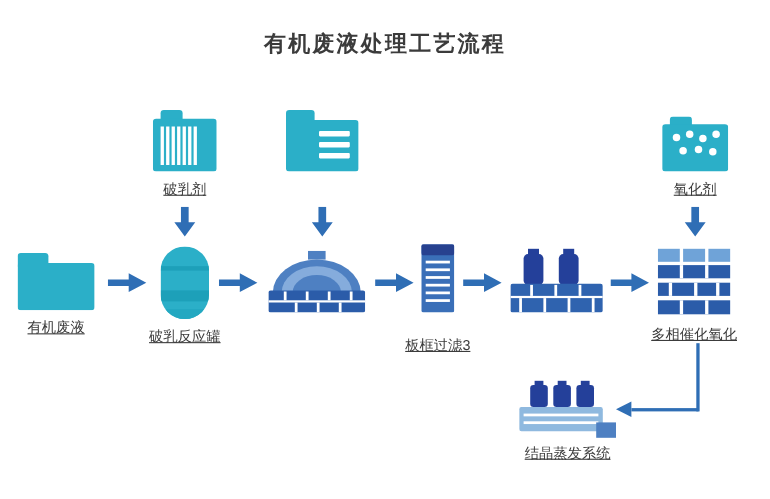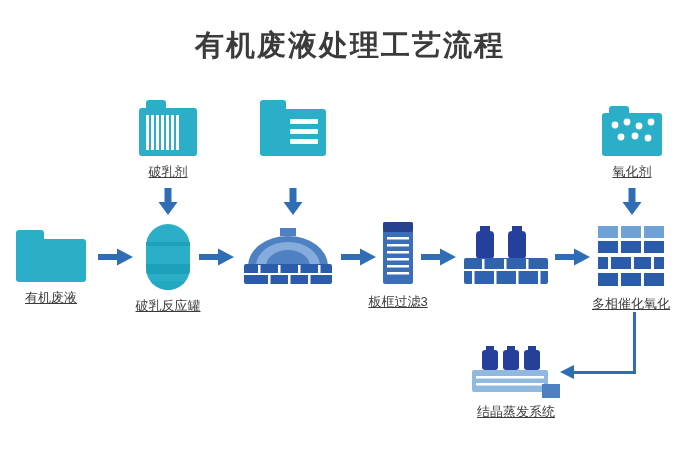--- a/index.html
+++ b/index.html
@@ -2,21 +2,21 @@
 <html><head>
 <meta charset="utf-8">
 <style>
   html,body{margin:0;padding:0;background:#ffffff;}
   .diagram{
     position:relative;width:700px;height:454px;background:#ffffff;overflow:hidden;
     font-family:"Liberation Sans","DejaVu Sans",sans-serif;
   }
   .title{
     position:absolute;top:26px;left:0;width:700px;text-align:center;
-    font-size:29px;font-weight:700;color:#3b3b3b;letter-spacing:2px;
+    font-size:20px;font-weight:700;color:#3b3b3b;letter-spacing:2px;
   }
   .abs{position:absolute;}
   .label{
     position:absolute;width:100px;text-align:center;
     font-size:13px;color:#3c3c3c;line-height:16px;white-space:nowrap;text-decoration:underline;
   }
   .vline,.hline{position:absolute;background:#2F6EB5;}
   .tri-left{
     position:absolute;width:0;height:0;
     border-top:7.5px solid transparent;border-bottom:7.5px solid transparent;
@@ -202,21 +202,21 @@
   <svg class="abs" style="left:620px;top:188px" width="24" height="28" viewBox="0 0 24 28">
     <path d="M8.5 0 V14 H2.5 L12 27 L21.5 14 H15.5 V0 Z" fill="#2F6EB5"></path>
   </svg>
 
   <div class="vline" style="left:633px;top:312px;width:3px;height:62px"></div>
   <div class="hline" style="left:574px;top:371px;width:61px;height:3px"></div>
   <div class="tri-left" style="left:560px;top:365px"></div>
 
   <div class="label" style="left:1px;top:290px">有机废液</div>
   <div class="label" style="left:118px;top:298px">破乳反应罐</div>
-  <div class="label" style="left:348px;top:294px">板框过滤3</div>
+  <div class="label" style="left:348px;top:306px">板框过滤3</div>
   <div class="label" style="left:581px;top:296px">多相催化氧化</div>
 
   <div class="label" style="left:118px;top:164px">破乳剂</div>
   <div class="label" style="left:582px;top:164px">氧化剂</div>
 
   <div class="label" style="left:466px;top:404px">结晶蒸发系统</div>
 
 </div>
 
 </body></html>

